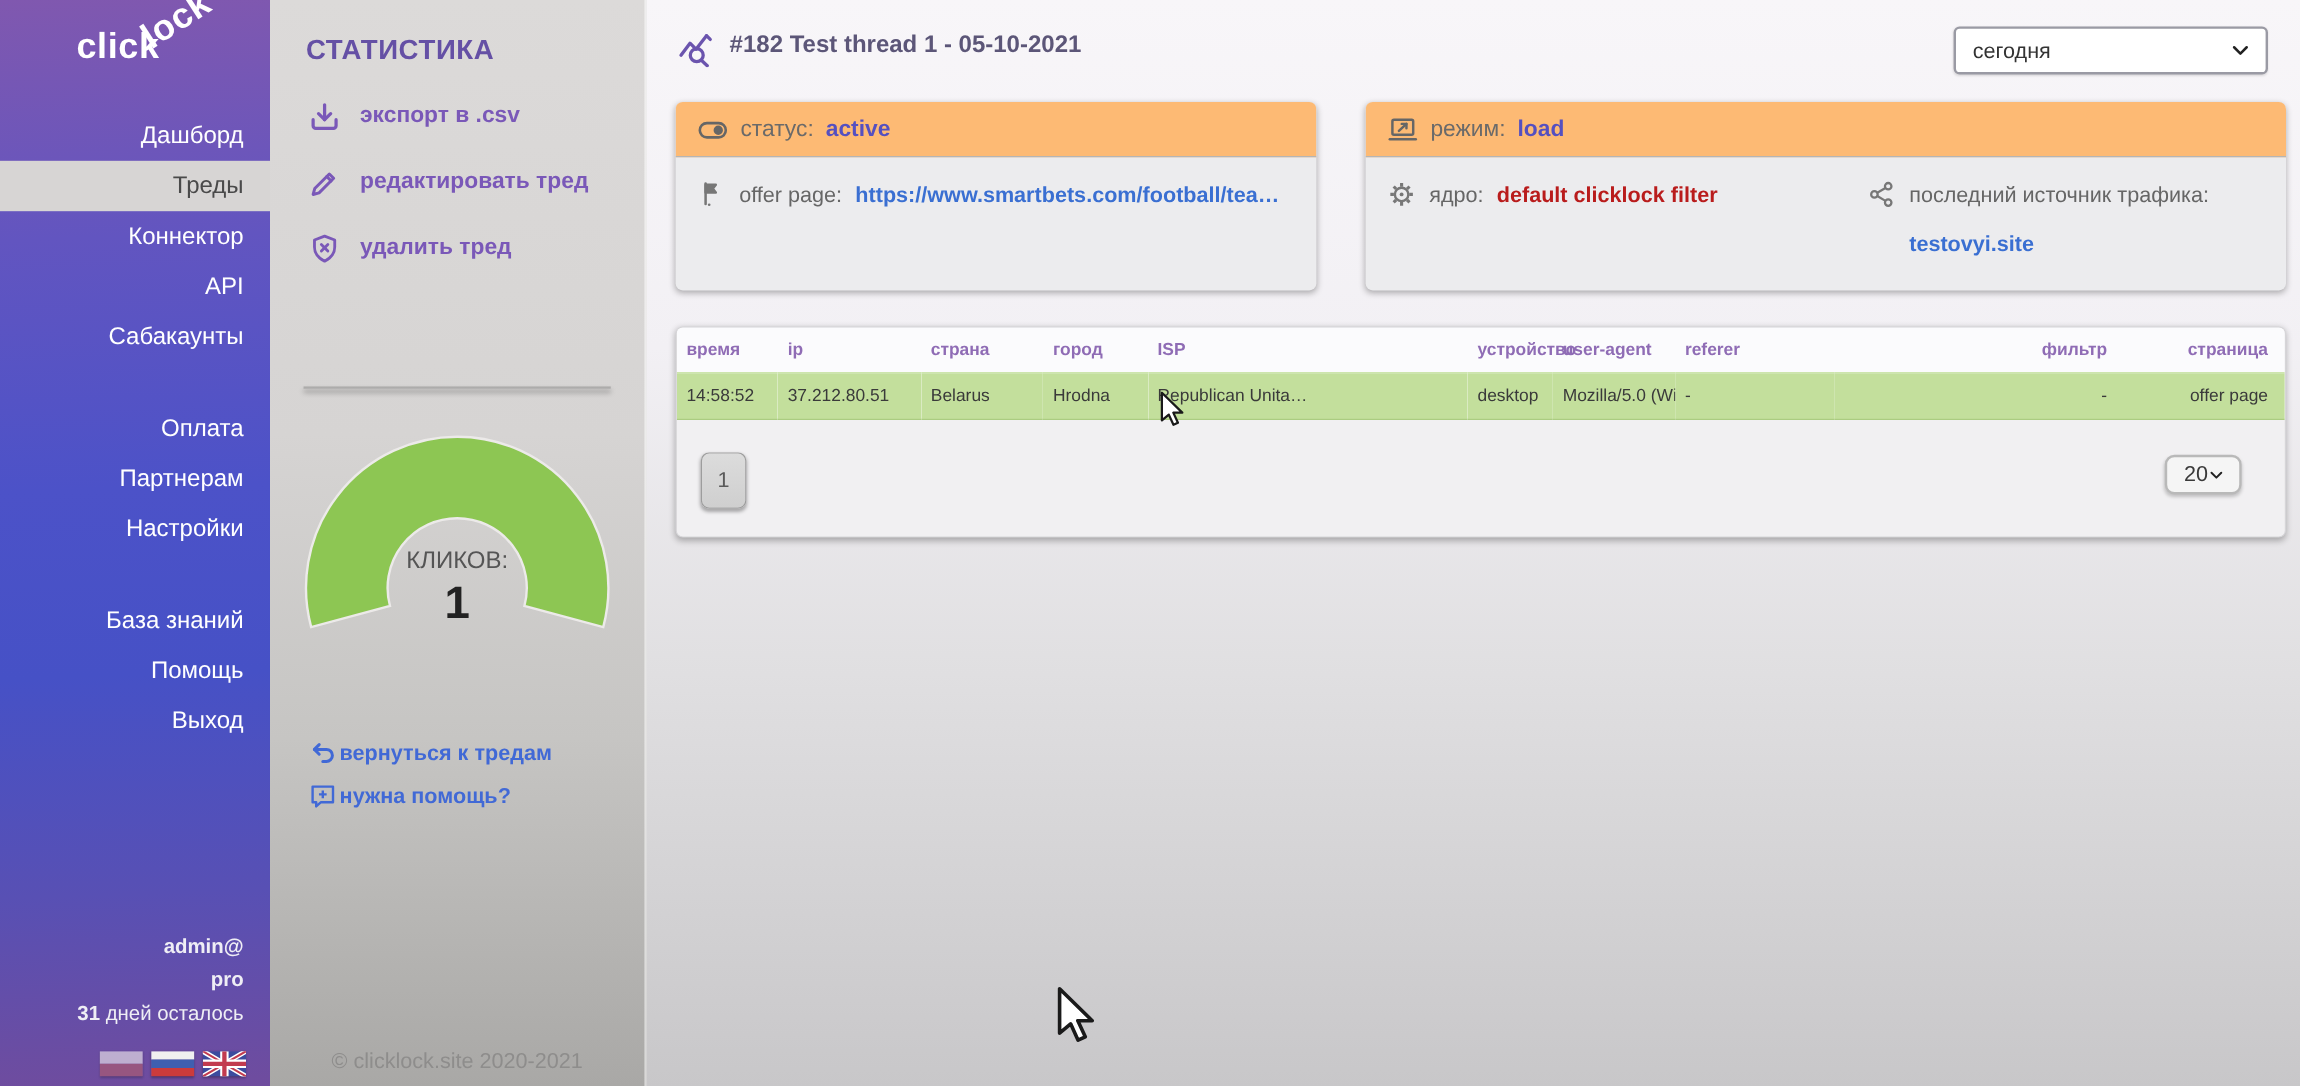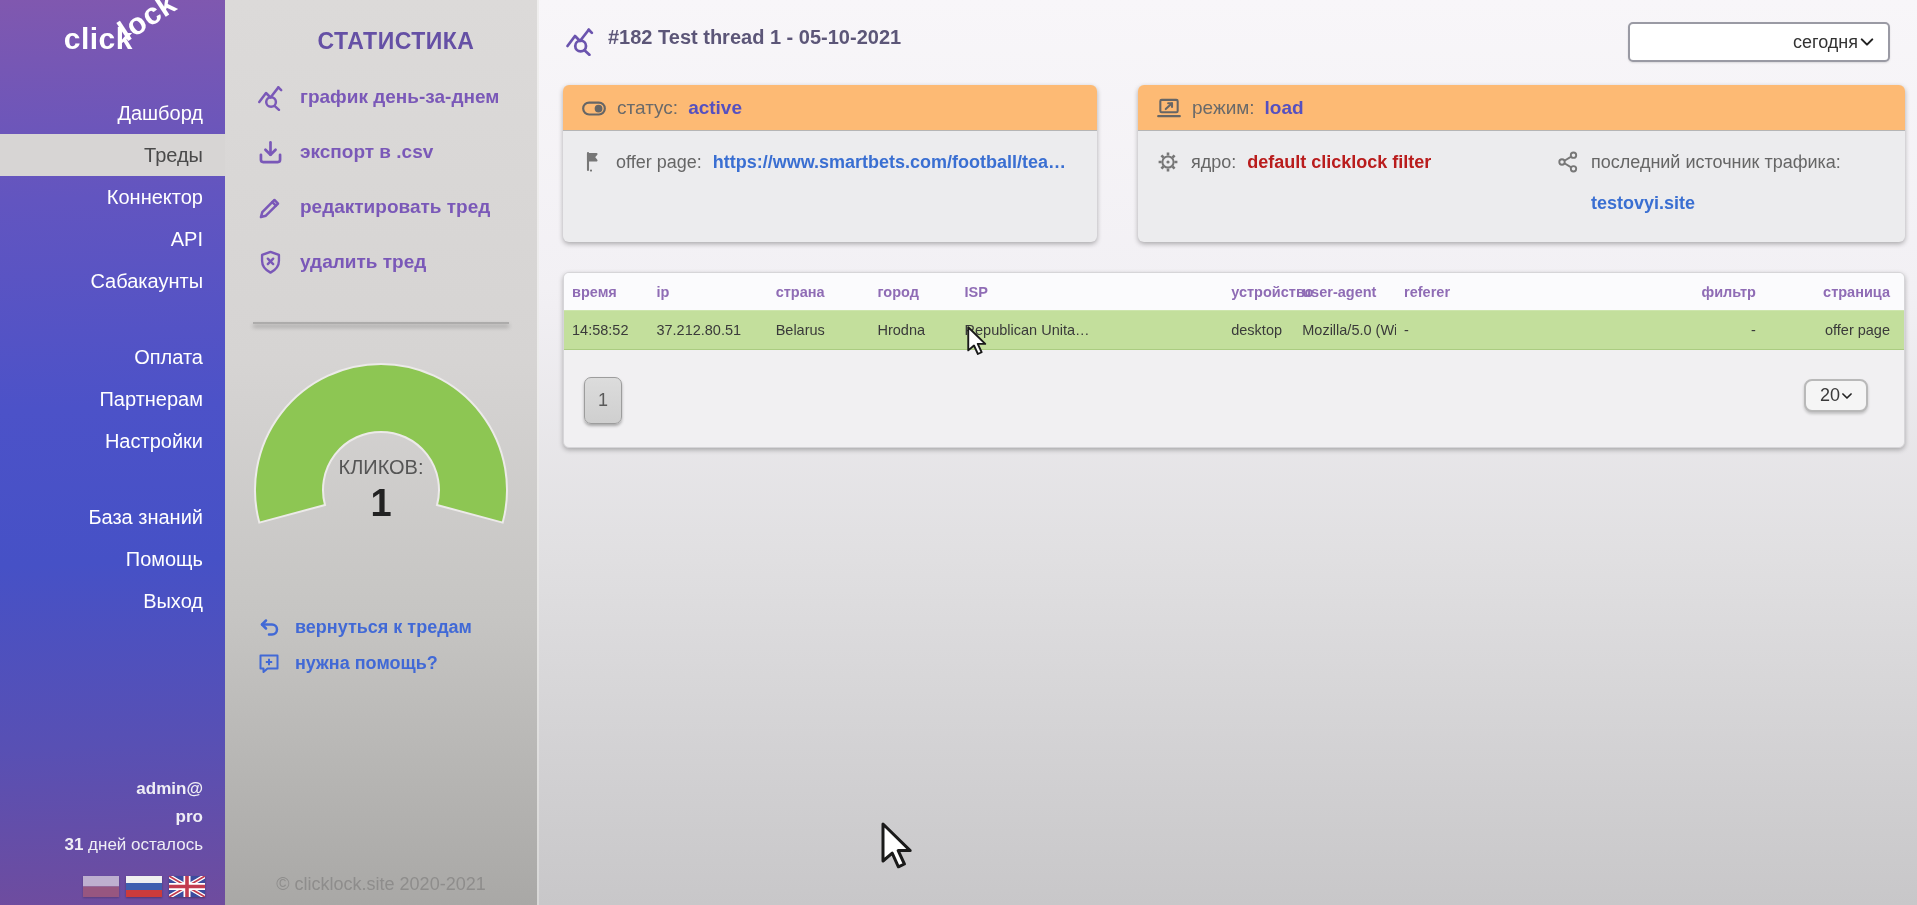--- a/index.html
+++ b/index.html
@@ -25,45 +25,45 @@
   .account .a3 b { font-weight:700; }
   .flags { position:absolute; right:20px; bottom:8px; display:flex; gap:7px; }
   .flag { width:36px; height:21px; display:block; box-shadow:0 1px 2px rgba(0,0,0,.3); cursor:pointer; }
   .flag svg { display:block; width:36px; height:21px; }
   .flag.dim { opacity:.72; }
 
   
   .stats { position:absolute; left:225px; top:0; width:314px; height:905px;
     background:linear-gradient(180deg,#dcdad9 0%,#d6d4d3 40%,#c6c5c3 68%,#a9a8a6 100%);
     border-right:2px solid rgba(255,255,255,.55); }
-  .stats-title { margin:28px 0 0 30px; font-size:23px; font-weight:700; color:#6550a5; letter-spacing:.5px;text-align:center; }
+  .stats-title { margin:28px 0 0 30px; font-size:23px; font-weight:700; color:#6550a5; letter-spacing:.5px; }
   .actions { margin-top:26px; }
   .action { display:flex; align-items:center; gap:16px; padding:0 0 0 32px; height:32px; margin-bottom:23px;
     color:#7a58b8; cursor:pointer; }
   .action .alabel { font-size:19px; font-weight:700; }
   .action svg { width:27px; height:27px; color:#7a58b8; flex:0 0 auto; }
   .stats-divider { position:absolute; left:28px; right:28px; top:322px; height:2px;
     background:rgba(110,110,110,.4); box-shadow:0 3px 4px rgba(0,0,0,.35); }
   .gauge-wrap { position:absolute; top:358px; left:50%; transform:translateX(-50%); width:260px; height:200px; }
   .gauge-wrap svg { display:block; }
   .gauge-label { position:absolute; left:0; right:0; top:98px; text-align:center; font-size:20px; color:#555; }
   .gauge-value { position:absolute; left:0; right:0; top:124px; text-align:center; font-size:38px; font-weight:700; color:#222; }
   .stats-links { position:absolute; top:615px; left:32px; }
-  .slink { display:flex; align-items:center; gap:14px; margin-bottom:12px; color:#4169d6; cursor:pointer; }
+  .slink { display:flex; align-items:center; gap:2px; margin-bottom:12px; color:#4169d6; cursor:pointer; }
   .slink svg { width:24px; height:24px; }
   .slink .sl { font-size:18px; font-weight:700; }
   .stats-footer { position:absolute; bottom:10px; left:0; right:0; text-align:center; font-size:18px; color:#8e8d8c; }
 
   
   .main { position:absolute; left:539px; top:0; width:1378px; height:905px;
     background:linear-gradient(180deg,#f8f6f9 0%,#f2f0f4 32%,#e0dfe1 62%,#c8c7c9 100%); }
   .thread-header { position:absolute; left:26px; top:26px; display:flex; gap:13px; }
   .thread-header svg { width:30px; height:30px; color:#6b54ae; }
   .thread-title { font-size:20px; font-weight:700; color:#5c5678; }
-  .selectbox { display:flex; align-items:center; justify-content:flex-end; background:#fff;
+  .selectbox { display:flex; align-items:center; justify-content:space-between; background:#fff;
     border:2px solid #9a9aa4; border-radius:5px; padding:0 12px 0 14px; color:#333; cursor:pointer;
     box-shadow:0 1px 2px rgba(0,0,0,.12); }
   .selectbox svg { width:18px; height:18px; color:#222; }
   .period-select { position:absolute; left:1089px; top:22px; width:262px; height:40px; font-size:18px; }
 
   .card { position:absolute; border-radius:6px; background:#ececee; box-shadow:0 2px 5px rgba(0,0,0,.3); overflow:hidden; }
   .card-head { height:46px; background:#fdba74; border-bottom:1px solid #b5b5b5; display:flex; align-items:center;
     gap:10px; padding:0 18px; }
   .card-head svg { width:26px; height:26px; color:#666; flex:0 0 auto; }
   .card-head .hl { font-size:19px; color:#6a6a6a; }
@@ -235,26 +235,20 @@
           <path d="M18 0 V21 M0 10.5 H36" stroke="#fff" stroke-width="7"></path>
           <path d="M18 0 V21 M0 10.5 H36" stroke="#c23b4f" stroke-width="3.6"></path>
         </svg>
       </span>
     </div>
   </div>
 
   <div class="stats">
     <div class="stats-title">СТАТИСТИКА</div>
     <div class="actions">
-      <div class="action">
-        <svg viewBox="0 0 24 24">
-            <use href="#i-chartzoom"></use>
-          </svg>
-        <span class="alabel">график день-за-днем</span>
-      </div>
       <div class="action">
         <svg viewBox="0 0 24 24">
             <use href="#i-download"></use>
           </svg>
         <span class="alabel">экспорт в .csv</span>
       </div>
       <div class="action">
         <svg viewBox="0 0 24 24">
             <use href="#i-pencil"></use>
           </svg>

